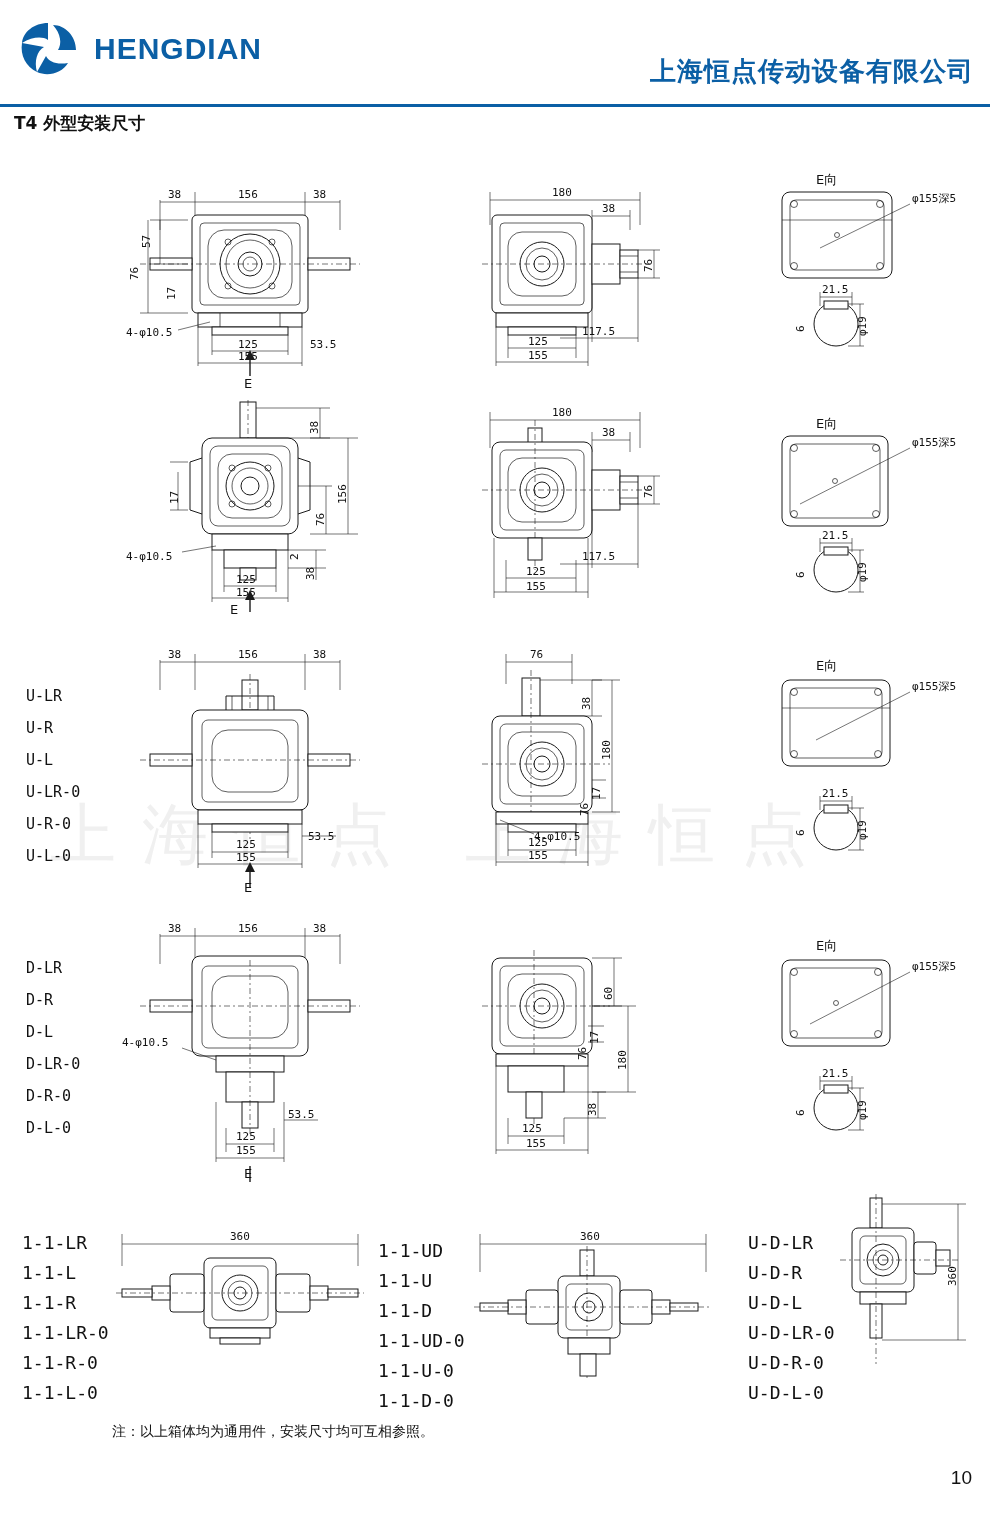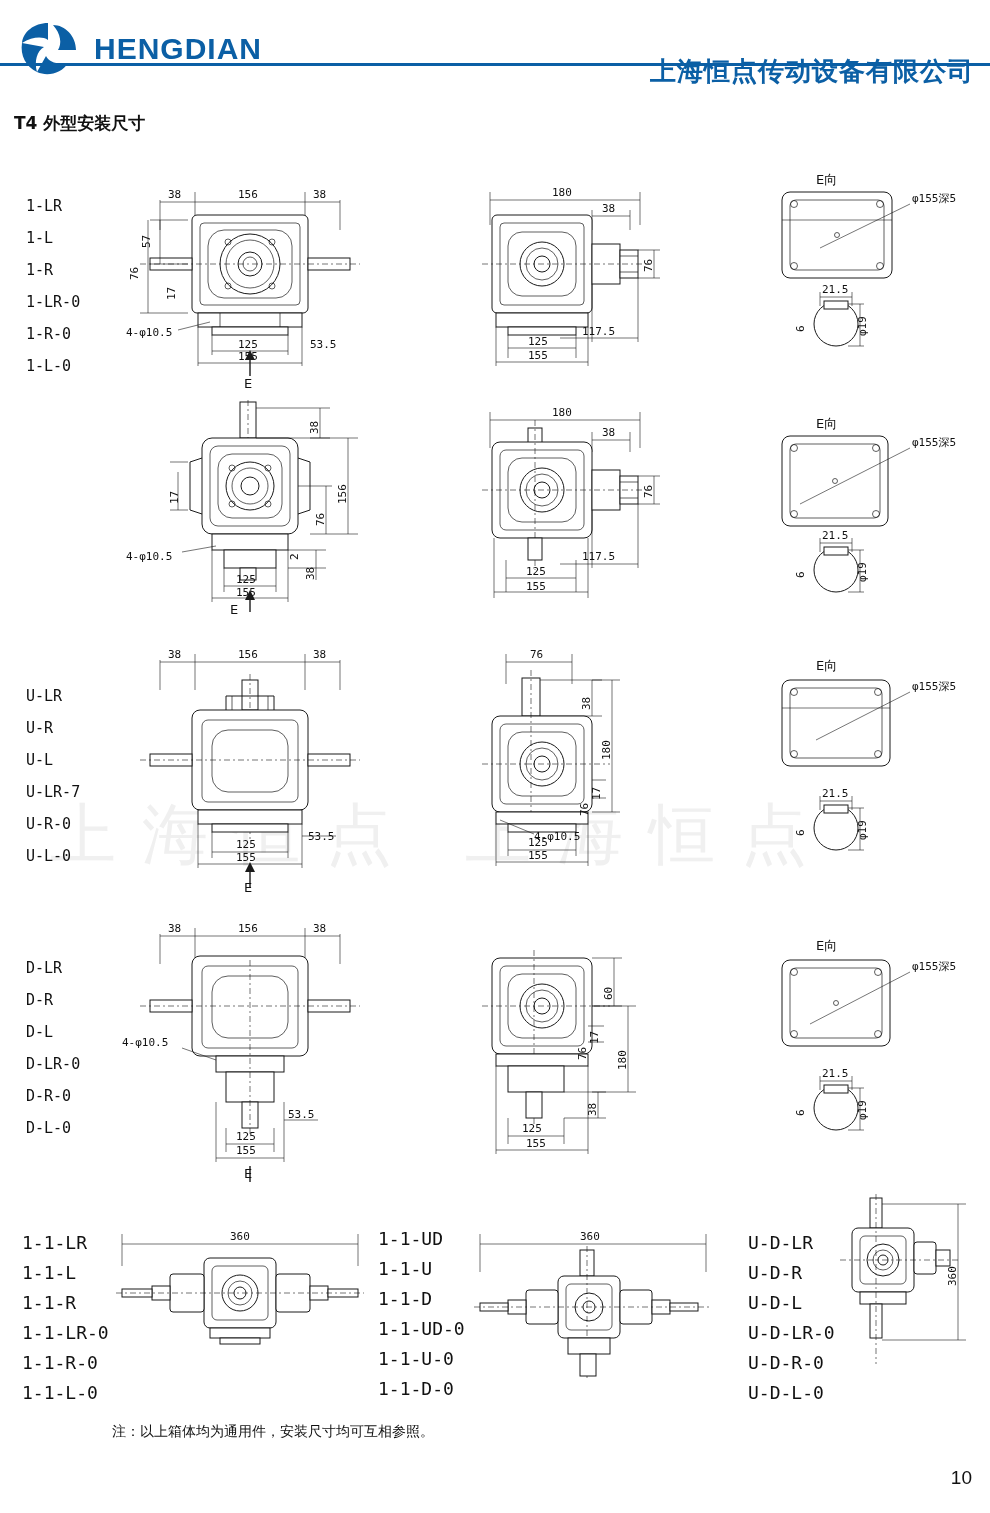--- a/index.html
+++ b/index.html
@@ -7,21 +7,21 @@
   body {
     width: 990px; height: 1513px;
     background:#ffffff;
     font-family: "Liberation Sans", sans-serif;
     color:#111;
     position:relative;
     overflow:hidden;
   }
   
   .header {
-    position:absolute; left:0; top:0; width:990px; height:66px;
+    position:absolute; left:0; top:0; width:990px; height:107px;
     border-bottom:3px solid #0b5fa5;
   }
   .logo-wrap { position:absolute; left:18px; top:20px; display:flex; align-items:center; gap:14px; }
   .logo-mark { width:62px; height:58px; }
   .logo-text {
     font-family:"Liberation Sans", sans-serif;
     font-size:30px; font-weight:bold; letter-spacing:1px; color:#0b5fa5;
   }
   .company-name {
     position:absolute; right:16px; top:32px;
@@ -90,28 +90,20 @@
     <span class="logo-text">HENGDIAN</span>
   </div>
   <div class="company-name">上海恒点传动设备有限公司</div>
 </div>
 
 <div class="page-title">T4 外型安装尺寸</div>
 
 <div class="watermark">上海恒点 上海恒点</div>
 
 <div class="row" style="top:160px;height:200px;">
-  <div class="labels" style="left:26px; top:30px;">
-    <div>1-LR</div>
-    <div>1-L</div>
-    <div>1-R</div>
-    <div>1-LR-0</div>
-    <div>1-R-0</div>
-    <div>1-L-0</div>
-  </div>
 
   <div class="drawing" style="left:120px; top:10px;">
     <svg width="330" height="210" viewBox="0 0 330 210">
 
       <line class="dim" x1="40" y1="30" x2="40" y2="60"></line>
       <line class="dim" x1="75" y1="22" x2="75" y2="60"></line>
       <line class="dim" x1="185" y1="22" x2="185" y2="60"></line>
       <line class="dim" x1="220" y1="30" x2="220" y2="60"></line>
       <line class="dim" x1="40" y1="32" x2="75" y2="32"></line>
       <line class="dim" x1="75" y1="32" x2="185" y2="32"></line>
@@ -390,21 +382,21 @@
       <line class="dim" x1="100" y1="142" x2="100" y2="184"></line>
     </svg>
   </div>
 </div>
 
 <div class="row" style="top:640px;height:250px;">
   <div class="labels" style="left:26px; top:40px;">
     <div>U-LR</div>
     <div>U-R</div>
     <div>U-L</div>
-    <div>U-LR-7</div>
+    <div>U-LR-0</div>
     <div>U-R-0</div>
     <div>U-L-0</div>
   </div>
 
   <div class="drawing" style="left:120px; top:0px;">
     <svg width="330" height="255" viewBox="0 0 330 255">
       <line class="dim" x1="40" y1="20" x2="40" y2="50"></line>
       <line class="dim" x1="75" y1="14" x2="75" y2="50"></line>
       <line class="dim" x1="185" y1="14" x2="185" y2="50"></line>
       <line class="dim" x1="220" y1="20" x2="220" y2="50"></line>
@@ -676,21 +668,21 @@
       <rect class="fillbox" x="40" y="66" width="18" height="14"></rect>
       <rect class="fillbox" x="198" y="66" width="18" height="14"></rect>
       <rect class="fillbox" x="10" y="69" width="30" height="8"></rect>
       <rect class="fillbox" x="216" y="69" width="30" height="8"></rect>
       <line class="dash" x1="4" y1="73" x2="252" y2="73"></line>
       <rect class="fillbox" x="98" y="108" width="60" height="10"></rect>
       <rect class="fillbox" x="108" y="118" width="40" height="6"></rect>
     </svg>
   </div>
 
-  <div class="bottom-labels" style="left:378px; top:24px;">
+  <div class="bottom-labels" style="left:378px; top:36px;">
     <div>1-1-UD</div>
     <div>1-1-U</div>
     <div>1-1-D</div>
     <div>1-1-UD-0</div>
     <div>1-1-U-0</div>
     <div>1-1-D-0</div>
   </div>
 
   <div class="drawing" style="left:470px; top:20px;">
     <svg width="250" height="170" viewBox="0 0 250 170">

